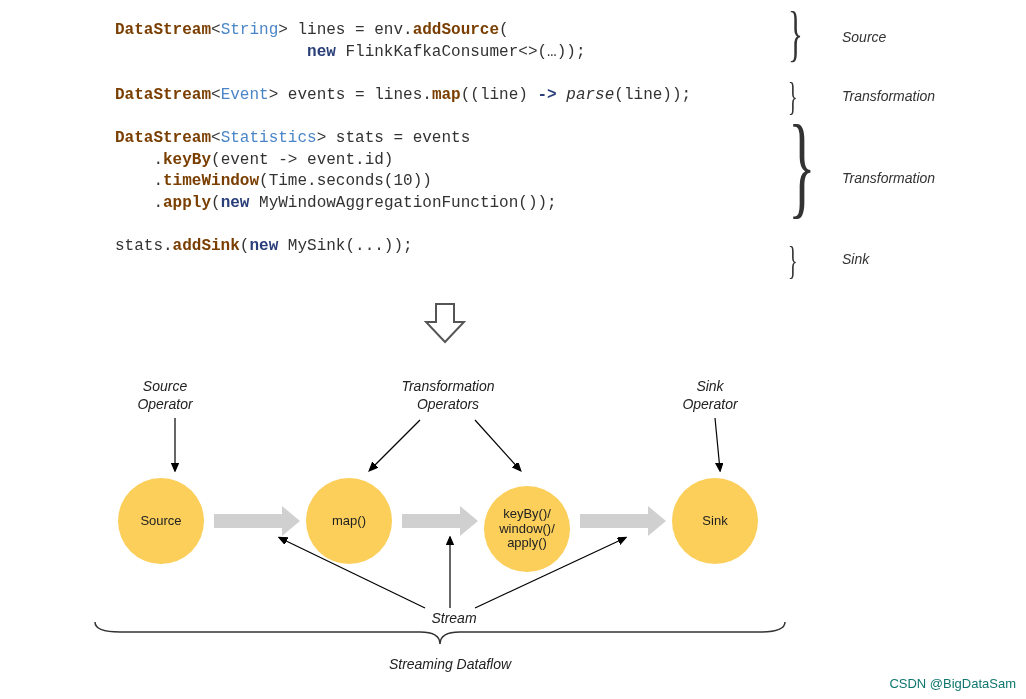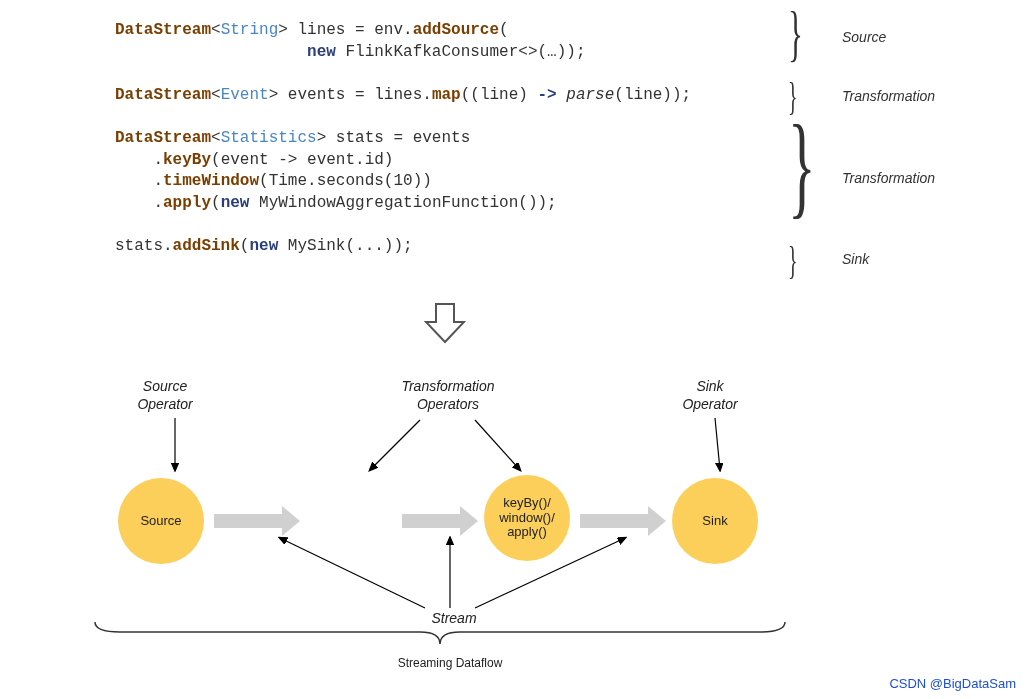--- a/index.html
+++ b/index.html
@@ -99,30 +99,31 @@
 .thin-arrow {
   position: absolute;
   stroke: #000;
   fill: none;
 }
 .big-brace-svg {
   position: absolute;
 }
 .bottom-label {
   position: absolute;
-  font-size: 12px;
+  font-style: italic;
+  font-size: 14px;
   color: #222;
   text-align: center;
 }
 .watermark {
   position: absolute;
   right: 10px;
   bottom: 8px;
   font-size: 13px;
-  color: #1d4ed8;
+  color: #0f766e;
   font-family: Arial, sans-serif;
 }
 </style>
 </head>
 <body>
 
 <div class="code-area"><span class="kw-type">DataStream</span>&lt;<span class="kw-gen">String</span><span>&gt; lines = env.</span><span class="kw-call">addSource</span><span>(</span>
 <span>                    </span><span class="kw-new">new</span><span> FlinkKafkaConsumer&lt;&gt;(…));</span>
 
 <span class="kw-type">DataStream</span>&lt;<span class="kw-gen">Event</span><span>&gt; events = lines.</span><span class="kw-call">map</span><span>((line) </span><span class="kw-arr">-&gt;</span><span> </span><span class="kw-it">parse</span><span>(line));</span>
@@ -174,21 +175,24 @@
     <line x1="635" y1="40" x2="640" y2="92" stroke="#000" stroke-width="1.2" marker-end="url(#ah)"></line>
 
     <line x1="345" y1="230" x2="200" y2="160" stroke="#000" stroke-width="1.2" marker-end="url(#ah)"></line>
     <line x1="370" y1="230" x2="370" y2="160" stroke="#000" stroke-width="1.2" marker-end="url(#ah)"></line>
     <line x1="395" y1="230" x2="545" y2="160" stroke="#000" stroke-width="1.2" marker-end="url(#ah)"></line>
   </svg>
 
   <div class="circle" style="left:38px; top:100px;">
       <span>Source</span>
     </div>
-  <div class="circle" style="left:404px; top:97px; white-space:pre-line;"><span>keyBy()/
+  <div class="circle" style="left:226px; top:100px;">
+      <span>map()</span>
+    </div>
+  <div class="circle" style="left:404px; top:108px; white-space:pre-line;"><span>keyBy()/
 window()/
 apply()</span></div>
   <div class="circle" style="left:592px; top:100px;">
       <span>Sink</span>
     </div>
 
   <div class="flow-arrow" style="left:134px; width:70px;"></div>
   <div class="flow-arrow" style="left:322px; width:60px;"></div>
   <div class="flow-arrow" style="left:500px; width:70px;"></div>
 

